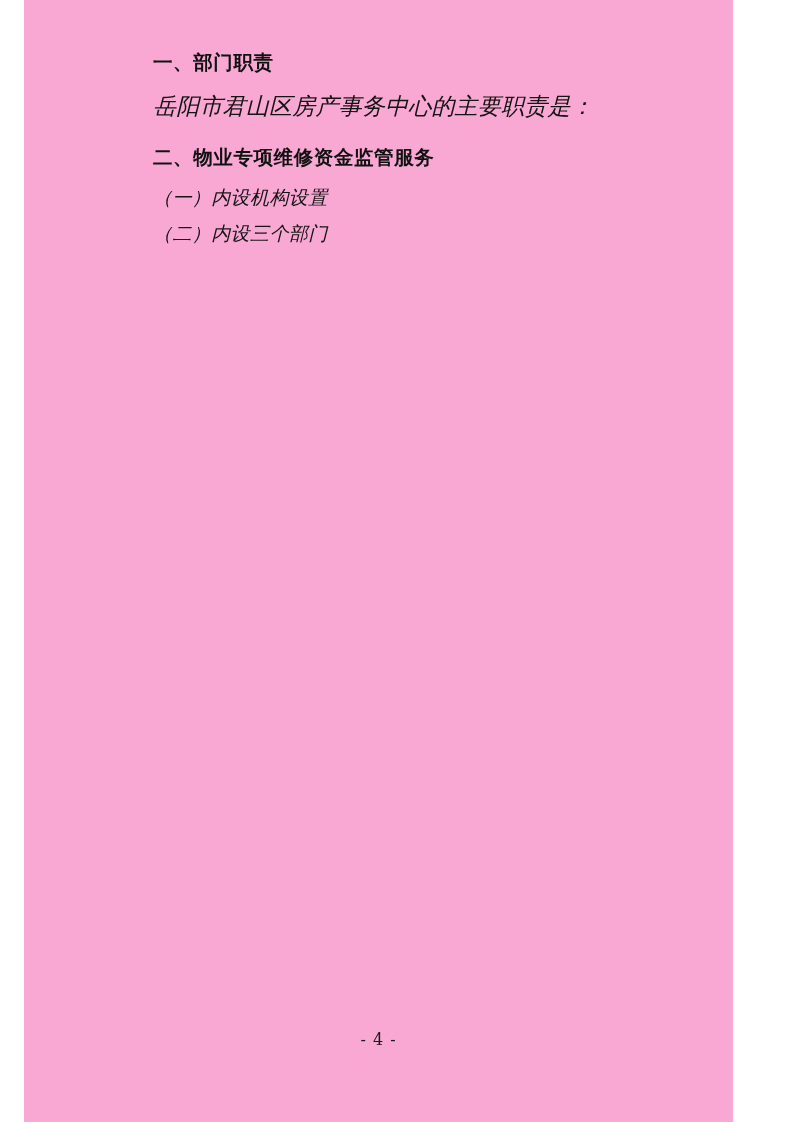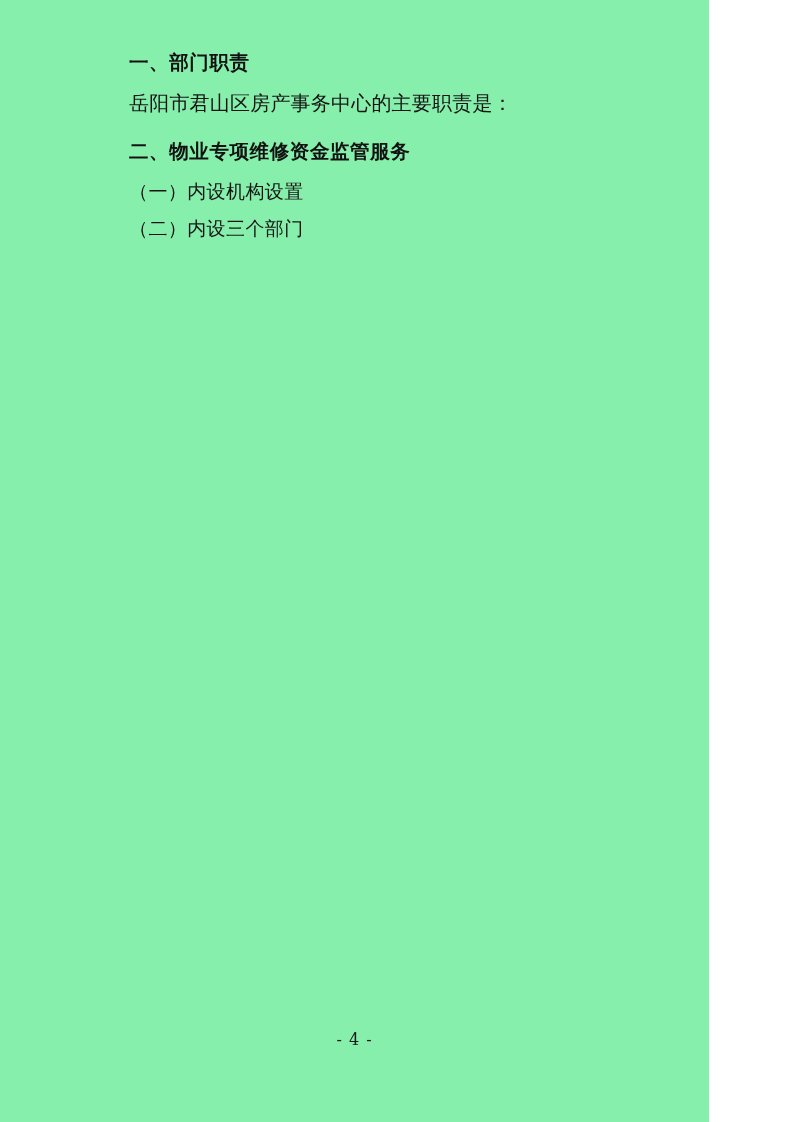--- a/index.html
+++ b/index.html
@@ -4,25 +4,26 @@
 <style>
   html, body {
     margin: 0;
     padding: 0;
     background: #ffffff;
   }
   .page {
     position: relative;
     width: 709px;
     height: 1122px;
-    background: #86efac;
+    background: #f9a8d4;
     box-sizing: border-box;
     font-family: "DejaVu Serif", "Liberation Serif", serif;
     color: #1a1a1a;
     overflow: hidden;
+    margin-left: 24px;
   }
   .content {
     position: absolute;
     left: 96px;
     top: 48px;
     width: 628px;
   }
   .heading {
     font-family: "DejaVu Sans", "Liberation Sans", sans-serif;
     font-weight: bold;
@@ -36,30 +37,32 @@
   .heading.second {
     margin-top: 14px;
   }
   .subheading {
     font-size: 19px;
     line-height: 1.9;
     letter-spacing: 0.4px;
     text-indent: 33px;
     margin: 0;
     color: #141414;
+    font-style: italic;
   }
   .para {
-    font-size: 20px;
+    font-size: 23px;
     line-height: 1.95;
     letter-spacing: 0.2px;
     text-indent: 33px;
     margin: 0;
     text-align: justify;
     text-justify: inter-ideograph;
     color: #141414;
+    font-style: italic;
   }
   .para.just-spread {
     text-align: justify;
   }
   .footer {
     position: absolute;
     left: 0;
     right: 0;
     top: 1030px;
     text-align: center;

